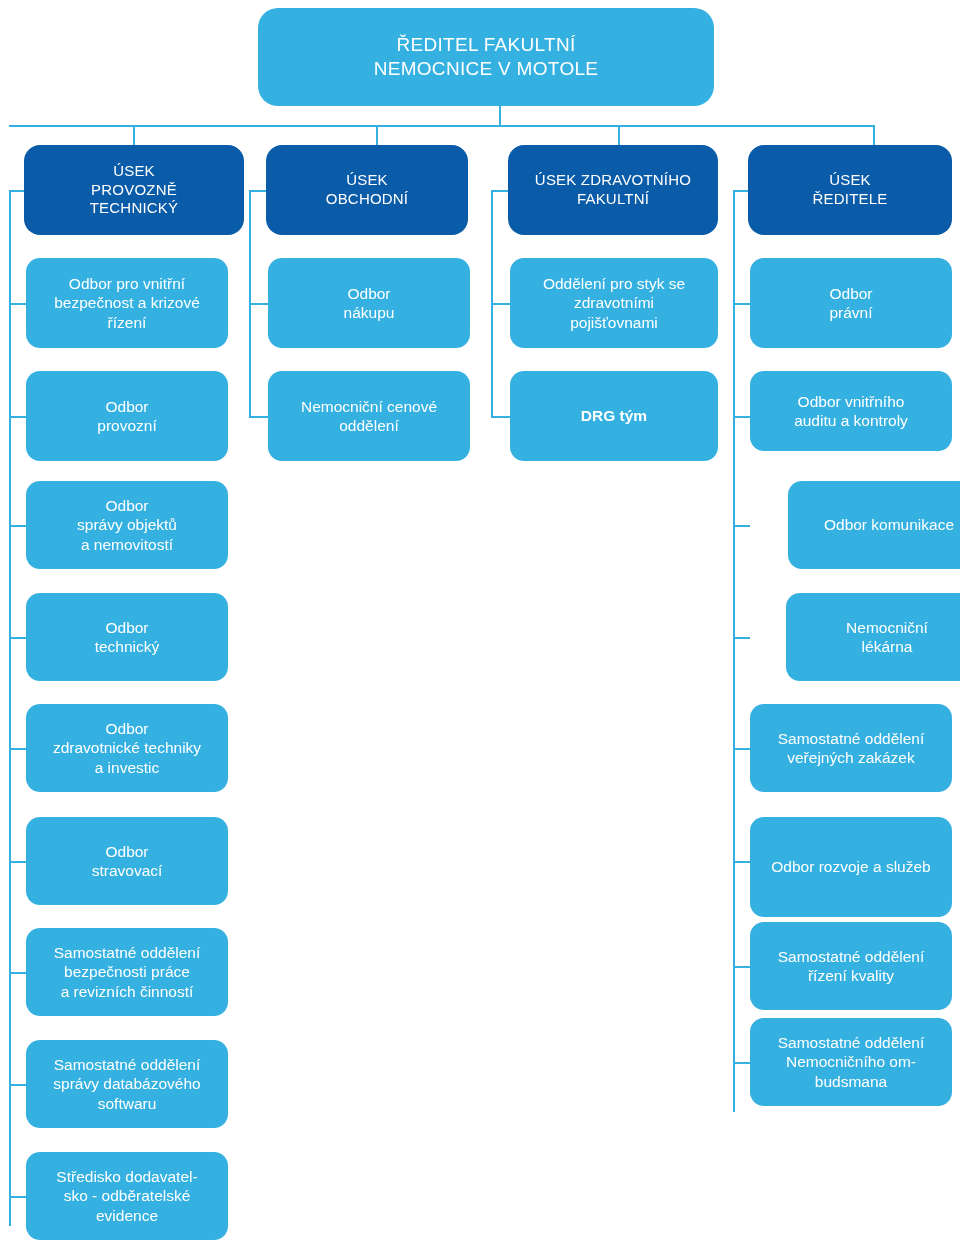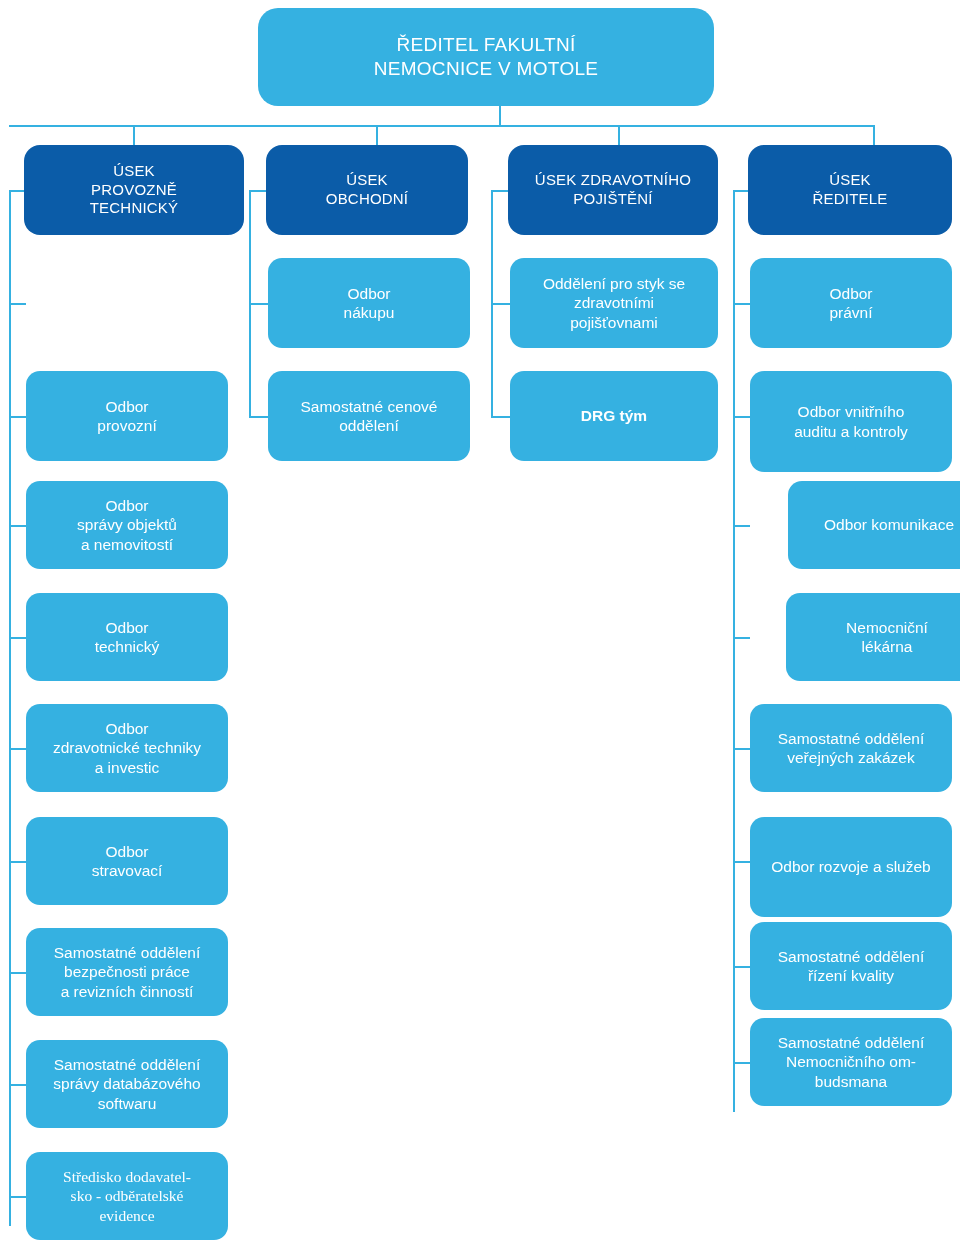--- a/index.html
+++ b/index.html
@@ -82,40 +82,45 @@
     <span class="txt">ÚSEK
 PROVOZNĚ
 TECHNICKÝ</span>
   </div>
   <div class="node division" style="left:266px; top:145px; width:202px; height:90px;">
     <span class="txt">ÚSEK
 OBCHODNÍ</span>
   </div>
   <div class="node division" style="left:508px; top:145px; width:210px; height:90px;">
     <span class="txt">ÚSEK ZDRAVOTNÍHO
-POJIŠTĚNÍ</span>
+FAKULTNÍ</span>
   </div>
   <div class="node division" style="left:748px; top:145px; width:204px; height:90px;">
     <span class="txt">ÚSEK
 ŘEDITELE</span>
   </div>
 
   <div class="conn v" style="left:9px; top:190px; width:2px; height:1036px;"></div>
   <div class="conn h" style="left:9px; top:190px; width:17px; height:2px;"></div>
 
   <div class="conn h" style="left:9px; top:303px; width:17px; height:2px;"></div>
   <div class="conn h" style="left:9px; top:416px; width:17px; height:2px;"></div>
   <div class="conn h" style="left:9px; top:525px; width:17px; height:2px;"></div>
   <div class="conn h" style="left:9px; top:637px; width:17px; height:2px;"></div>
   <div class="conn h" style="left:9px; top:748px; width:17px; height:2px;"></div>
   <div class="conn h" style="left:9px; top:861px; width:17px; height:2px;"></div>
   <div class="conn h" style="left:9px; top:972px; width:17px; height:2px;"></div>
   <div class="conn h" style="left:9px; top:1084px; width:17px; height:2px;"></div>
   <div class="conn h" style="left:9px; top:1196px; width:17px; height:2px;"></div>
 
+  <div class="node unit" style="left:26px; top:258px; width:202px; height:90px;">
+    <span class="txt">Odbor pro vnitřní
+bezpečnost a krizové
+řízení</span>
+  </div>
   <div class="node unit" style="left:26px; top:371px; width:202px; height:90px;">
     <span class="txt">Odbor
 provozní</span>
   </div>
   <div class="node unit" style="left:26px; top:481px; width:202px; height:88px;">
     <span class="txt">Odbor
 správy objektů
 a nemovitostí</span>
   </div>
   <div class="node unit" style="left:26px; top:593px; width:202px; height:88px;">
@@ -134,37 +139,37 @@
   <div class="node unit" style="left:26px; top:928px; width:202px; height:88px;">
     <span class="txt">Samostatné oddělení
 bezpečnosti práce
 a revizních činností</span>
   </div>
   <div class="node unit" style="left:26px; top:1040px; width:202px; height:88px;">
     <span class="txt">Samostatné oddělení
 správy databázového
 softwaru</span>
   </div>
-  <div class="node unit" style="left:26px; top:1152px; width:202px; height:88px;font-family:Liberation Serif, serif;">
+  <div class="node unit" style="left:26px; top:1152px; width:202px; height:88px;">
     <span class="txt">Středisko dodavatel-
 sko - odběratelské
 evidence</span>
   </div>
 
   <div class="conn v" style="left:249px; top:190px; width:2px; height:228px;"></div>
   <div class="conn h" style="left:249px; top:190px; width:19px; height:2px;"></div>
   <div class="conn h" style="left:249px; top:303px; width:19px; height:2px;"></div>
   <div class="conn h" style="left:249px; top:416px; width:19px; height:2px;"></div>
 
   <div class="node unit" style="left:268px; top:258px; width:202px; height:90px;">
     <span class="txt">Odbor
 nákupu</span>
   </div>
   <div class="node unit" style="left:268px; top:371px; width:202px; height:90px;">
-    <span class="txt">Samostatné cenové
+    <span class="txt">Nemocniční cenové
 oddělení</span>
   </div>
 
   <div class="conn v" style="left:491px; top:190px; width:2px; height:228px;"></div>
   <div class="conn h" style="left:491px; top:190px; width:19px; height:2px;"></div>
   <div class="conn h" style="left:491px; top:303px; width:19px; height:2px;"></div>
   <div class="conn h" style="left:491px; top:416px; width:19px; height:2px;"></div>
 
   <div class="node unit" style="left:510px; top:258px; width:208px; height:90px;border-radius:14px;">
     <span class="txt">Oddělení pro styk se
@@ -184,21 +189,21 @@
   <div class="conn h" style="left:733px; top:637px; width:17px; height:2px;"></div>
   <div class="conn h" style="left:733px; top:748px; width:17px; height:2px;"></div>
   <div class="conn h" style="left:733px; top:861px; width:17px; height:2px;"></div>
   <div class="conn h" style="left:733px; top:966px; width:17px; height:2px;"></div>
   <div class="conn h" style="left:733px; top:1062px; width:17px; height:2px;"></div>
 
   <div class="node unit" style="left:750px; top:258px; width:202px; height:90px;">
     <span class="txt">Odbor
 právní</span>
   </div>
-  <div class="node unit" style="left:750px; top:371px; width:202px; height:101px;">
+  <div class="node unit" style="left:750px; top:371px; width:202px; height:80px;">
     <span class="txt">Odbor vnitřního
 auditu a kontroly</span>
   </div>
   <div class="node unit" style="left:750px; top:481px; width:202px; height:88px;margin-left:38px;">
     <span class="txt">Odbor komunikace</span>
   </div>
   <div class="node unit" style="left:750px; top:593px; width:202px; height:88px;margin-left:36px;">
     <span class="txt">Nemocniční
 lékárna</span>
   </div>

